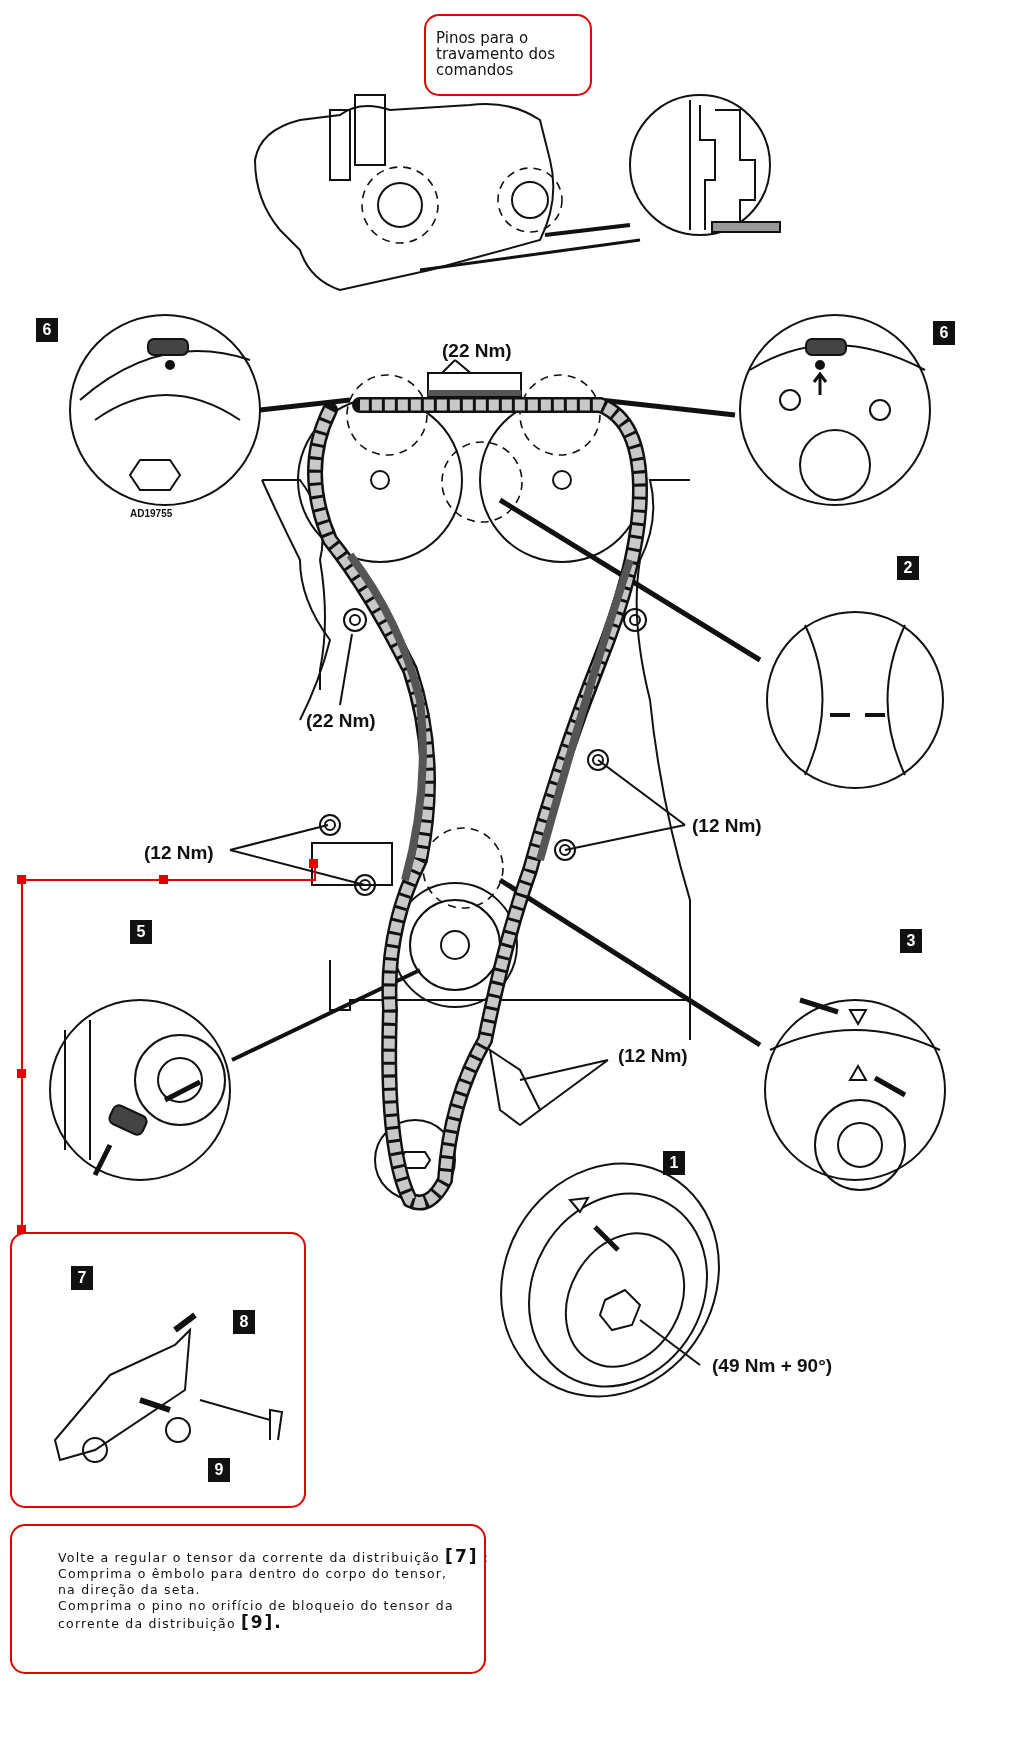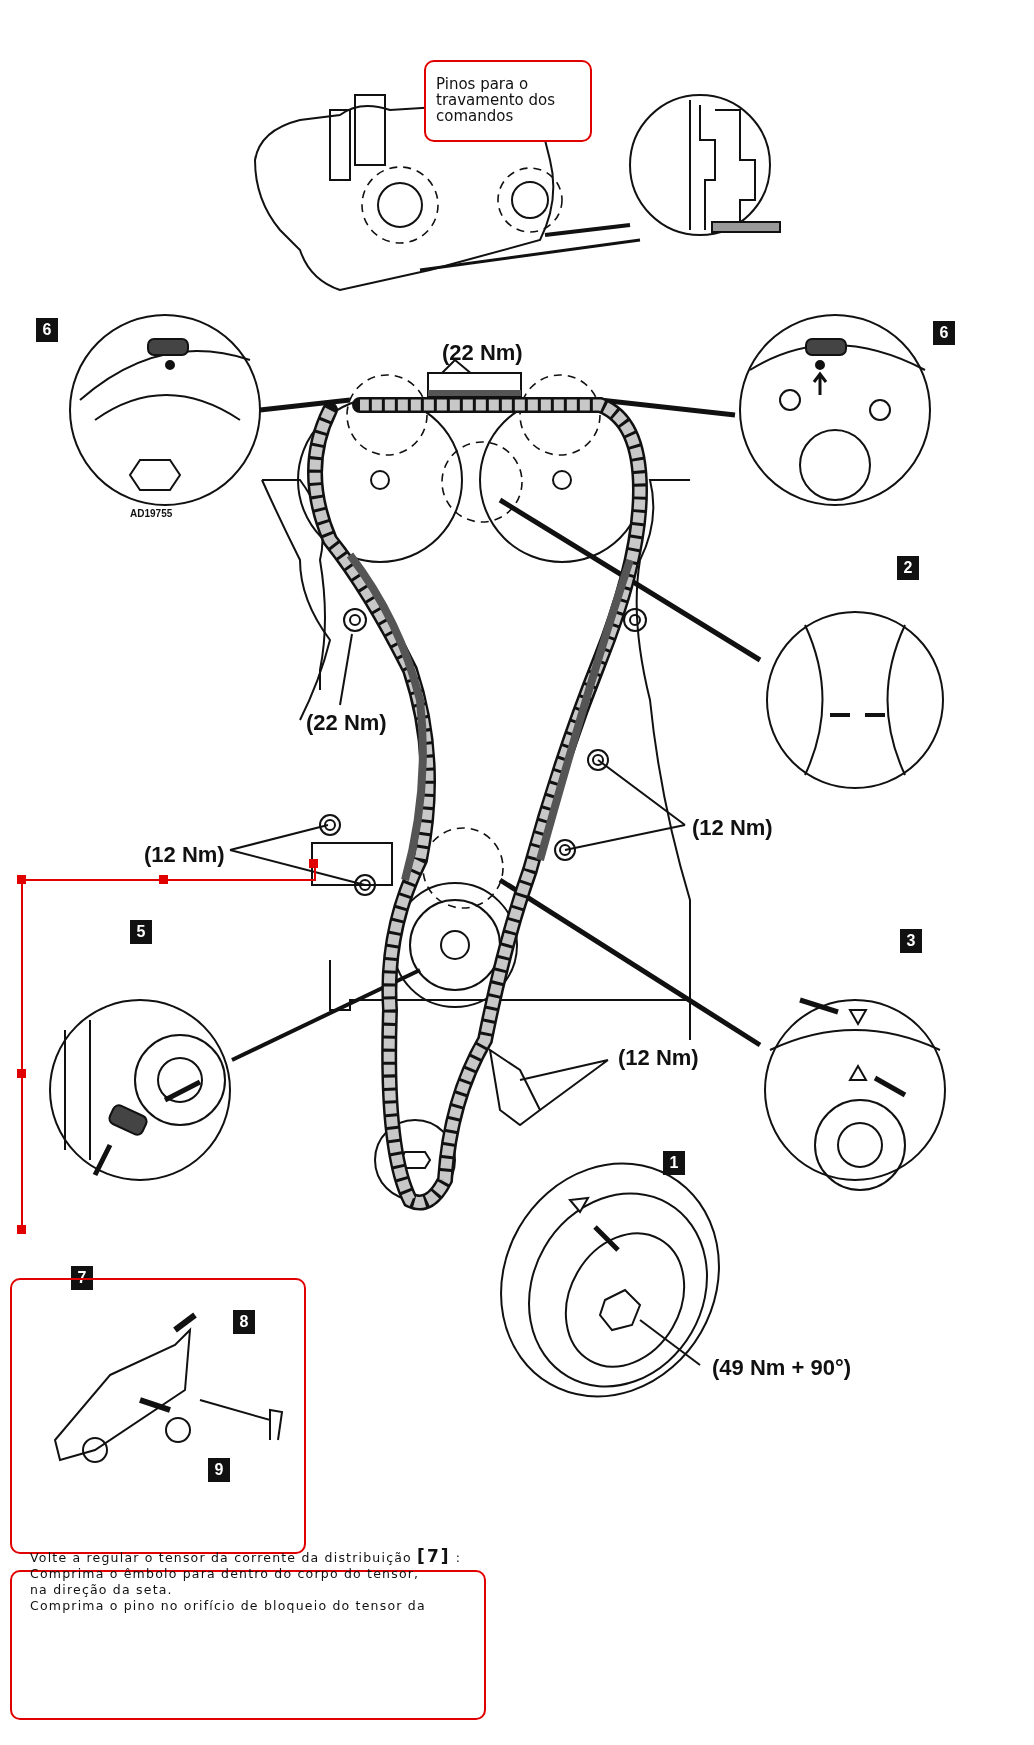--- a/index.html
+++ b/index.html
@@ -1,26 +1,26 @@
 <!DOCTYPE html>
 <html><head>
 <meta charset="utf-8">
 <style>
   html, body { margin:0; padding:0; background:#ffffff; }
   body { width:1034px; height:1745px; position:relative; overflow:hidden;
          font-family:"Liberation Sans", sans-serif; color:#111; }
   svg.diagram { position:absolute; left:0; top:0; }
-  .callout-box { position:absolute; border:2px solid #e00000; border-radius:10px; background:#fff;margin-top:46px; }
+  .callout-box { position:absolute; border:2px solid #e00000; border-radius:15px; background:#fff; }
   .callout-text { font-family:"DejaVu Sans", sans-serif; font-size:15px; line-height:16px; color:#111; }
   .tag { position:absolute; background:#111; color:#fff; font-weight:bold; font-size:16px;
          width:22px; height:24px; text-align:center; line-height:24px; font-family:"Liberation Sans", sans-serif; }
-  .torque { position:absolute; font-weight:bold; font-size:22px; color:#111; white-space:nowrap;
+  .torque { position:absolute; font-weight:bold; font-size:19px; color:#111; white-space:nowrap;
             font-family:"Liberation Sans", sans-serif;text-align:right; }
   .instr { position:absolute; font-family:"DejaVu Sans", sans-serif; font-size:12.5px; color:#111;
-           letter-spacing:1.2px; line-height:16px; }
+           letter-spacing:1.2px; line-height:16px;margin-left:28px; }
   .instr b { font-size:17px; font-weight:bold; letter-spacing:2px; }
   .partno { position:absolute; font-size:10px; font-weight:bold; color:#111; }
 </style>
 </head>
 <body>
 
 <svg class="diagram" width="1034" height="1745" viewBox="0 0 1034 1745">
   <g fill="none" stroke="#111" stroke-width="2">
 
     <path d="M262 480 L300 480 Q330 520 320 560 Q330 620 320 670 L320 690 M330 960 L330 1010 L350 1010 L350 1000 L690 1000 L690 1040 M690 480 L650 480 Q660 520 640 560 Q630 620 650 700 Q660 800 690 900 L690 1000"></path>
@@ -207,13 +207,14 @@
 <div class="torque" style="left:712px; top:1355px;">(49 Nm + 90°)</div>
 
 <div class="callout-box" style="left:10px; top:1232px; width:292px; height:272px; background:transparent;"></div>
 
 <div class="callout-box" style="left:10px; top:1524px; width:472px; height:146px;"></div>
 <div class="instr" style="left:30px; top:1548px; width:450px;">
   <div><span>Volte a regular o tensor da corrente da distribuição </span><b>[7]</b><span> :</span></div>
   <div>Comprima o êmbolo para dentro do corpo do tensor,</div>
   <div>na direção da seta.</div>
   <div>Comprima o pino no orifício de bloqueio do tensor da</div>
+  <div><span>corrente da distribuição </span><b>[9].</b></div>
 </div>
 
 </body></html>

